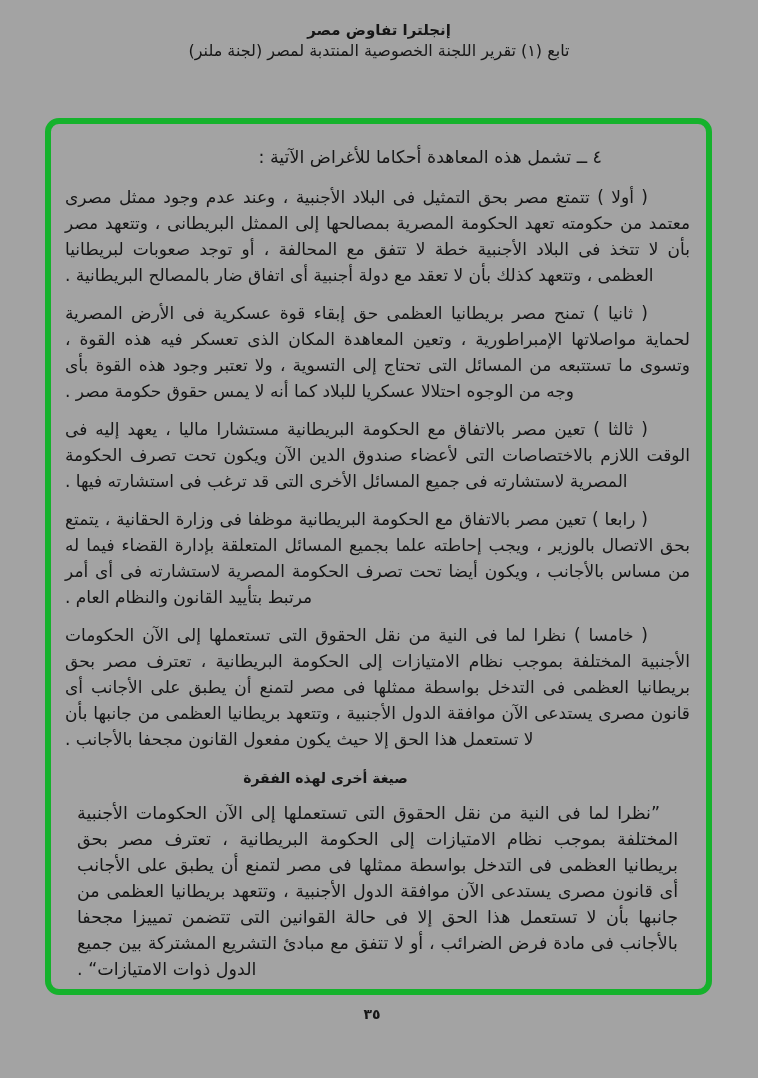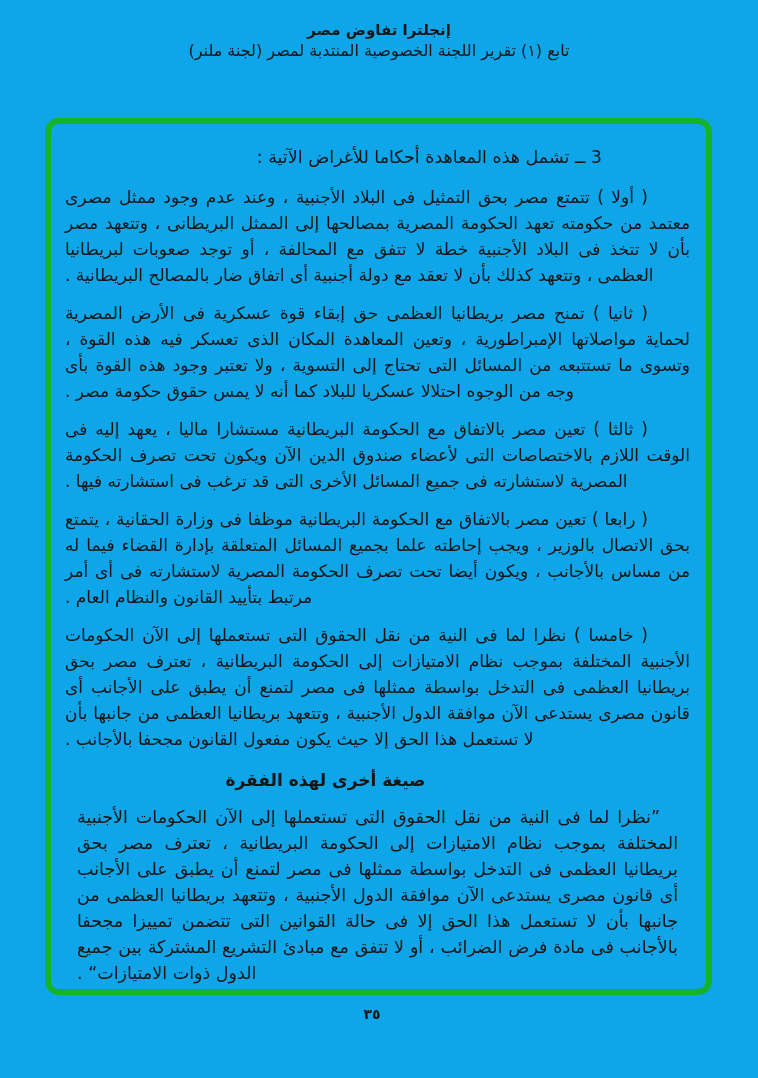--- a/index.html
+++ b/index.html
@@ -5,21 +5,21 @@
   html, body { margin: 0; padding: 0; }
   body {
     width: 758px; height: 1078px;
     background: #ffffff;
     font-family: "DejaVu Sans", sans-serif;
     -webkit-font-smoothing: antialiased;
   }
   .page {
     position: relative;
     width: 758px; height: 1078px;
-    background: #0ea5e9;
+    background: #a3a3a3;
     color: #161616;
     overflow: hidden;
   }
   
   .doc-header {
     direction: rtl;
     text-align: center;
     padding-top: 21px;
   }
   .doc-header .h-line1 {
@@ -52,21 +52,21 @@
   }
   .para {
     margin: 8px 0 12px 0;
     font-size: 17px;
     line-height: 26px;
     text-align: justify;
     text-align-last: left;
     text-indent: 42px;
   }
   .subheading {
-    font-size: 17px;
+    font-size: 14px;
     font-weight: bold;
     text-align: center;
     margin: 18px 0 14px 0;
     transform: translateX(-52px);
   }
   .closing {
     margin: 12px;
     font-size: 17.5px;
     line-height: 26px;
     text-align: justify;
@@ -88,21 +88,21 @@
 <body>
 
 <div class="page">
 
   <header class="doc-header">
     <div class="h-line1">إنجلترا تفاوض مصر</div>
     <div class="h-line2">تابع (١) تقرير اللجنة الخصوصية المنتدبة لمصر (لجنة ملنر)</div>
   </header>
 
   <section class="green-box">
-    <p class="clause-intro">3 ــ تشمل هذه المعاهدة أحكاما للأغراض الآتية :</p>
+    <p class="clause-intro">٤ ــ تشمل هذه المعاهدة أحكاما للأغراض الآتية :</p>
 
     <p class="para">( أولا )  تتمتع مصر بحق التمثيل فى البلاد الأجنبية ، وعند عدم وجود ممثل مصرى معتمد من حكومته تعهد الحكومة المصرية بمصالحها إلى الممثل البريطانى ، وتتعهد مصر بأن لا تتخذ فى البلاد الأجنبية خطة لا تتفق مع المحالفة ، أو توجد صعوبات لبريطانيا العظمى ، وتتعهد كذلك بأن لا تعقد مع دولة أجنبية أى اتفاق ضار بالمصالح البريطانية .</p>
     <p class="para">( ثانيا )  تمنح مصر بريطانيا العظمى حق إبقاء قوة عسكرية فى الأرض المصرية لحماية مواصلاتها الإمبراطورية ، وتعين المعاهدة المكان الذى تعسكر فيه هذه القوة ، وتسوى ما تستتبعه من المسائل التى تحتاج إلى التسوية ، ولا تعتبر وجود هذه القوة بأى وجه من الوجوه احتلالا عسكريا للبلاد كما أنه لا يمس حقوق حكومة مصر .</p>
     <p class="para">( ثالثا )  تعين مصر بالاتفاق مع الحكومة البريطانية مستشارا ماليا ، يعهد إليه فى الوقت اللازم بالاختصاصات التى لأعضاء صندوق الدين الآن ويكون تحت تصرف الحكومة المصرية لاستشارته فى جميع المسائل الأخرى التى قد ترغب فى استشارته فيها .</p>
     <p class="para">( رابعا )  تعين مصر بالاتفاق مع الحكومة البريطانية موظفا فى وزارة الحقانية ، يتمتع بحق الاتصال بالوزير ، ويجب إحاطته علما بجميع المسائل المتعلقة بإدارة القضاء فيما له من مساس بالأجانب ، ويكون أيضا تحت تصرف الحكومة المصرية لاستشارته فى أى أمر مرتبط بتأييد القانون والنظام العام .</p>
     <p class="para">( خامسا )  نظرا لما فى النية من نقل الحقوق التى تستعملها إلى الآن الحكومات الأجنبية المختلفة بموجب نظام الامتيازات إلى الحكومة البريطانية ، تعترف مصر بحق بريطانيا العظمى فى التدخل بواسطة ممثلها فى مصر لتمنع أن يطبق على الأجانب أى قانون مصرى يستدعى الآن موافقة الدول الأجنبية ، وتتعهد بريطانيا العظمى من جانبها بأن لا تستعمل هذا الحق إلا حيث يكون مفعول القانون مجحفا بالأجانب .</p>
 
     <h2 class="subheading">صيغة أخرى لهذه الفقرة</h2>
 
     <p class="closing">”نظرا لما فى النية من نقل الحقوق التى تستعملها إلى الآن الحكومات الأجنبية المختلفة بموجب نظام الامتيازات إلى الحكومة البريطانية ، تعترف مصر بحق بريطانيا العظمى فى التدخل بواسطة ممثلها فى مصر لتمنع أن يطبق على الأجانب أى قانون مصرى يستدعى الآن موافقة الدول الأجنبية ، وتتعهد بريطانيا العظمى من جانبها بأن لا تستعمل هذا الحق إلا فى حالة القوانين التى تتضمن تمييزا مجحفا بالأجانب فى مادة فرض الضرائب ، أو لا تتفق مع مبادئ التشريع المشتركة بين جميع الدول ذوات الامتيازات“ .</p>

